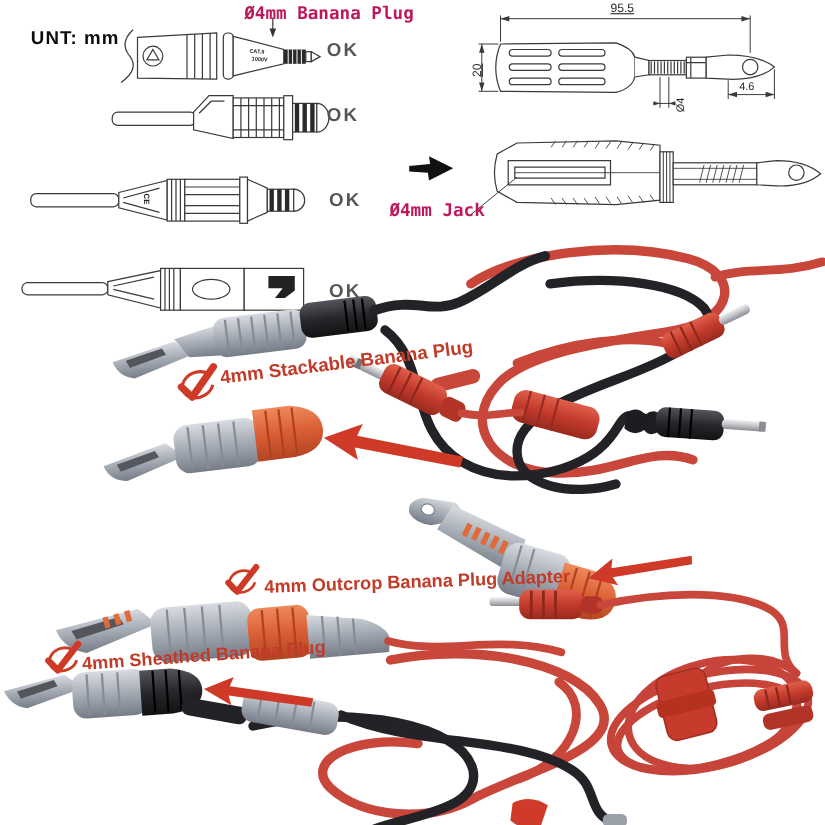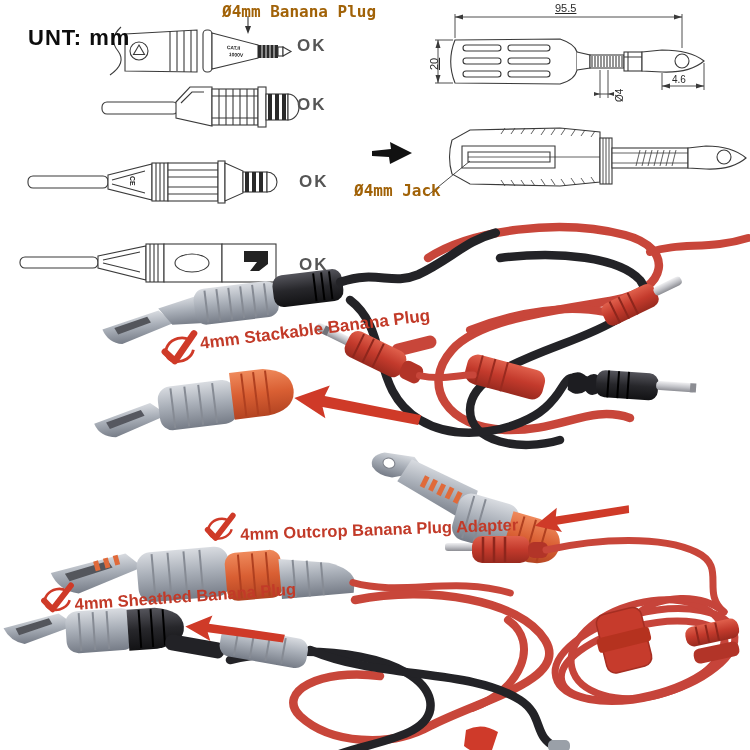--- a/index.html
+++ b/index.html
@@ -1,21 +1,21 @@
 <!DOCTYPE html>
 <html><head>
 <meta charset="utf-8">
 <style>
   html,body{margin:0;padding:0;background:#ffffff;}
   .canvas{position:relative;width:750px;height:750px;background:#ffffff;overflow:hidden;
           font-family:"Liberation Sans",sans-serif;}
   .canvas svg{position:absolute;left:0;top:0;}
   .txt{position:absolute;white-space:nowrap;}
-  .lbl-unit{font-weight:700;font-size:22px;color:#0d0d0d;letter-spacing:1px;}
-  .lbl-mono{font-family:"DejaVu Sans Mono",monospace;font-weight:700;font-size:16px;color:#a16207;}
+  .lbl-unit{font-weight:700;font-size:17px;color:#0d0d0d;letter-spacing:1px;}
+  .lbl-mono{font-family:"DejaVu Sans Mono",monospace;font-weight:700;font-size:16px;color:#be185d;}
   .lbl-ok{font-size:17px;color:#555555;letter-spacing:2px;font-weight:700;}
   .lbl-dim{font-size:11px;color:#2a2a2a;text-decoration:underline;}
   .lbl-dim-sm{font-size:10px;color:#2a2a2a;}
   .lbl-red{font-weight:700;font-size:17px;color:#c23a28;}
   .lbl-red-sm{font-weight:700;font-size:16.5px;color:#c23a28;}
   .lbl-micro{font-size:5px;color:#222;font-weight:700;transform-origin:left top;}
   .rot{transform-origin:left top;}
 </style>
 </head>
 <body>

